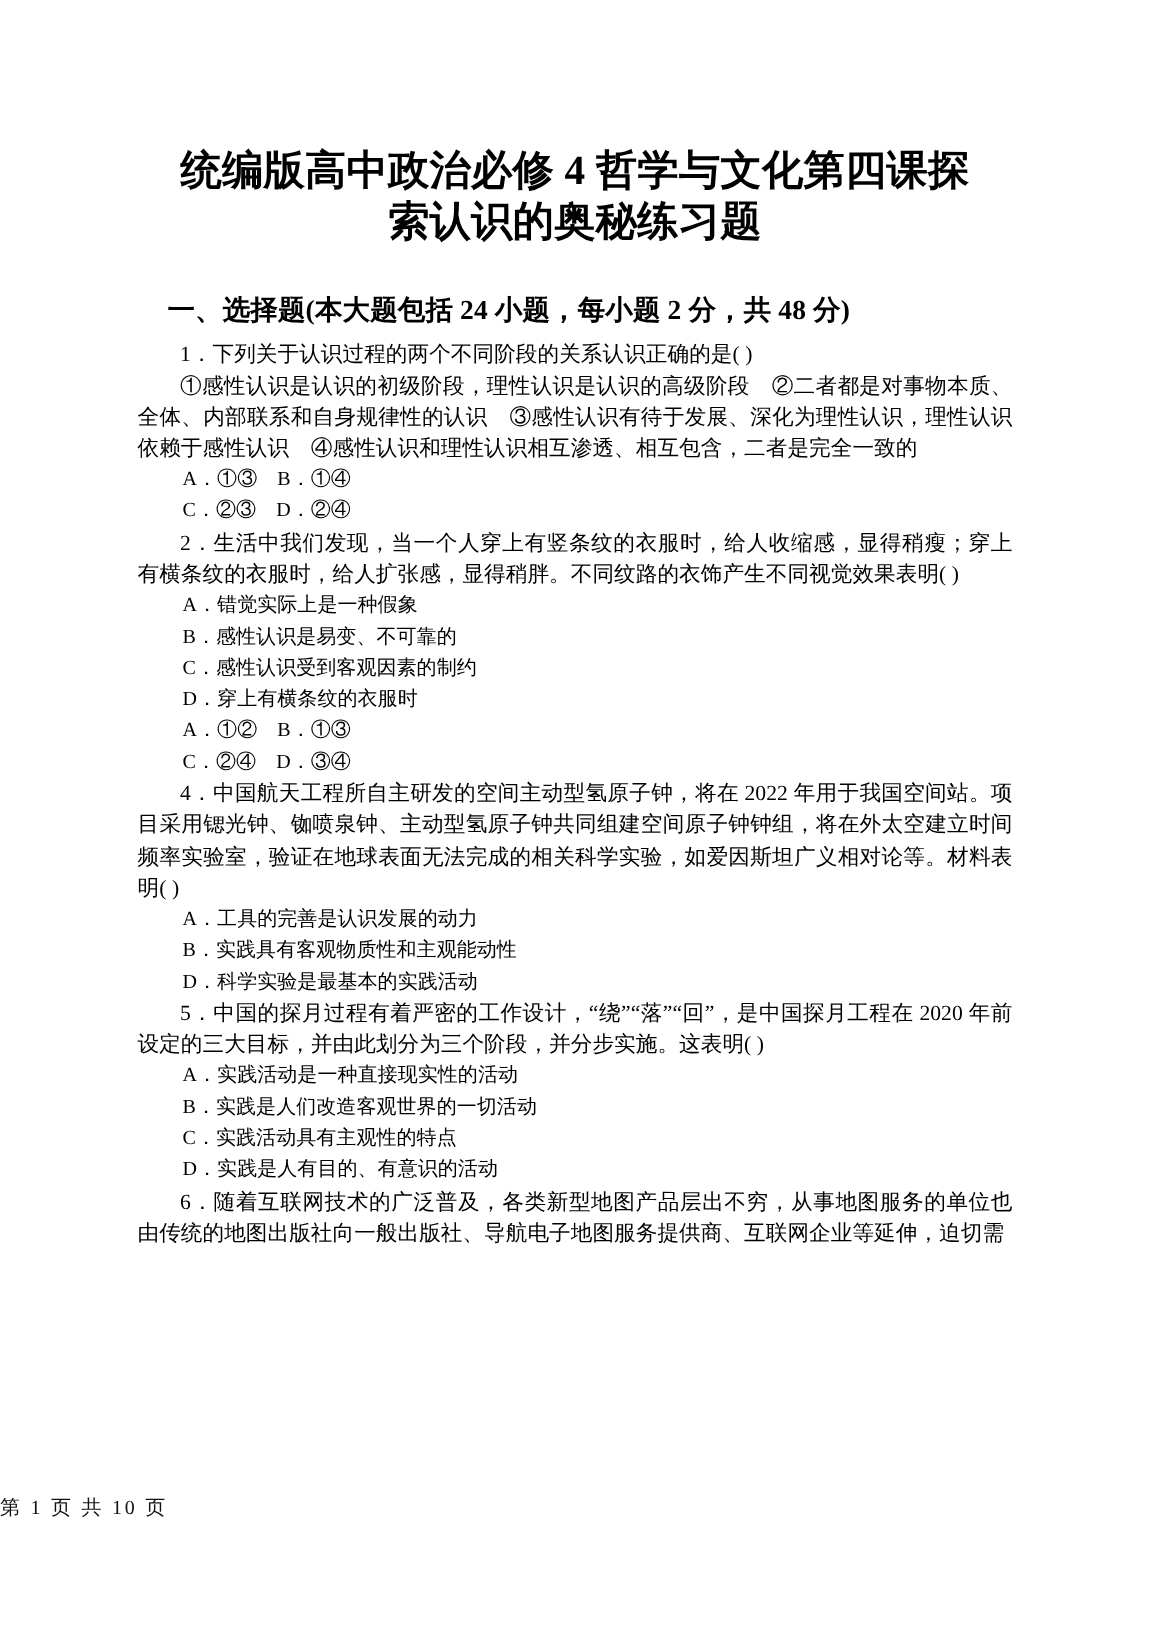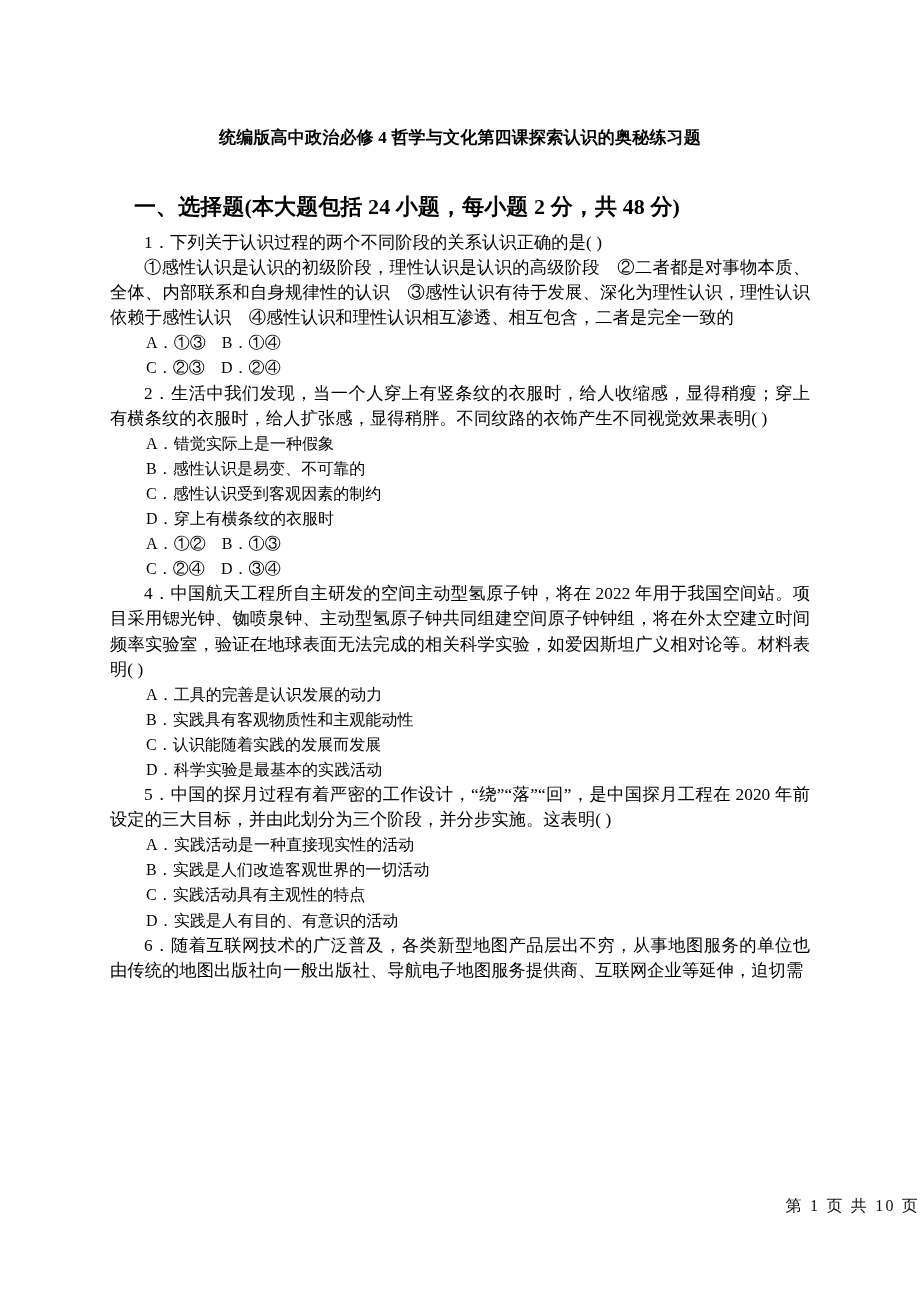--- a/index.html
+++ b/index.html
@@ -23,21 +23,21 @@
   .content {
     position: absolute;
     left: 110px;
     top: 0;
     width: 700px;
   }
 
   
   .doc-title {
     font-weight: bold;
-    font-size: 17px;
+    font-size: 33px;
     line-height: 41px;
     text-align: center;
     letter-spacing: 0.2px;
     margin: 0;
     padding-top: 117px;
     padding-left: 18px;
     padding-right: 18px;
   }
 
   
@@ -70,21 +70,21 @@
     letter-spacing: 0.05px;
     white-space: nowrap;
   }
 
   
   .footer {
     position: absolute;
     left: 0;
     right: 0;
     top: 1196px;
-    text-align: right;
+    text-align: left;
     font-size: 16px;
     letter-spacing: 2.2px;
     color: #111;
   }
   .footer .pn { letter-spacing: 2.2px; }
 </style>
 </head>
 <body>
 
 <div class="page">
@@ -105,21 +105,20 @@
     <p class="opt">B．感性认识是易变、不可靠的</p>
     <p class="opt">C．感性认识受到客观因素的制约</p>
     <p class="opt">D．穿上有横条纹的衣服时</p>
 
     <p class="opt">A．①②　B．①③</p>
     <p class="opt">C．②④　D．③④</p>
 
     <p class="q">4．中国航天工程所自主研发的空间主动型氢原子钟，将在 2022 年用于我国空间站。项目采用锶光钟、铷喷泉钟、主动型氢原子钟共同组建空间原子钟钟组，将在外太空建立时间频率实验室，验证在地球表面无法完成的相关科学实验，如爱因斯坦广义相对论等。材料表明(        )</p>
     <p class="opt">A．工具的完善是认识发展的动力</p>
     <p class="opt">B．实践具有客观物质性和主观能动性</p>
-    <p class="opt">C．认识能随着实践的发展而发展</p>
     <p class="opt">D．科学实验是最基本的实践活动</p>
 
     <p class="q">5．中国的探月过程有着严密的工作设计，“绕”“落”“回”，是中国探月工程在 2020 年前设定的三大目标，并由此划分为三个阶段，并分步实施。这表明(        )</p>
     <p class="opt">A．实践活动是一种直接现实性的活动</p>
     <p class="opt">B．实践是人们改造客观世界的一切活动</p>
     <p class="opt">C．实践活动具有主观性的特点</p>
     <p class="opt">D．实践是人有目的、有意识的活动</p>
 
     <p class="q">6．随着互联网技术的广泛普及，各类新型地图产品层出不穷，从事地图服务的单位也由传统的地图出版社向一般出版社、导航电子地图服务提供商、互联网企业等延伸，迫切需</p>
 

